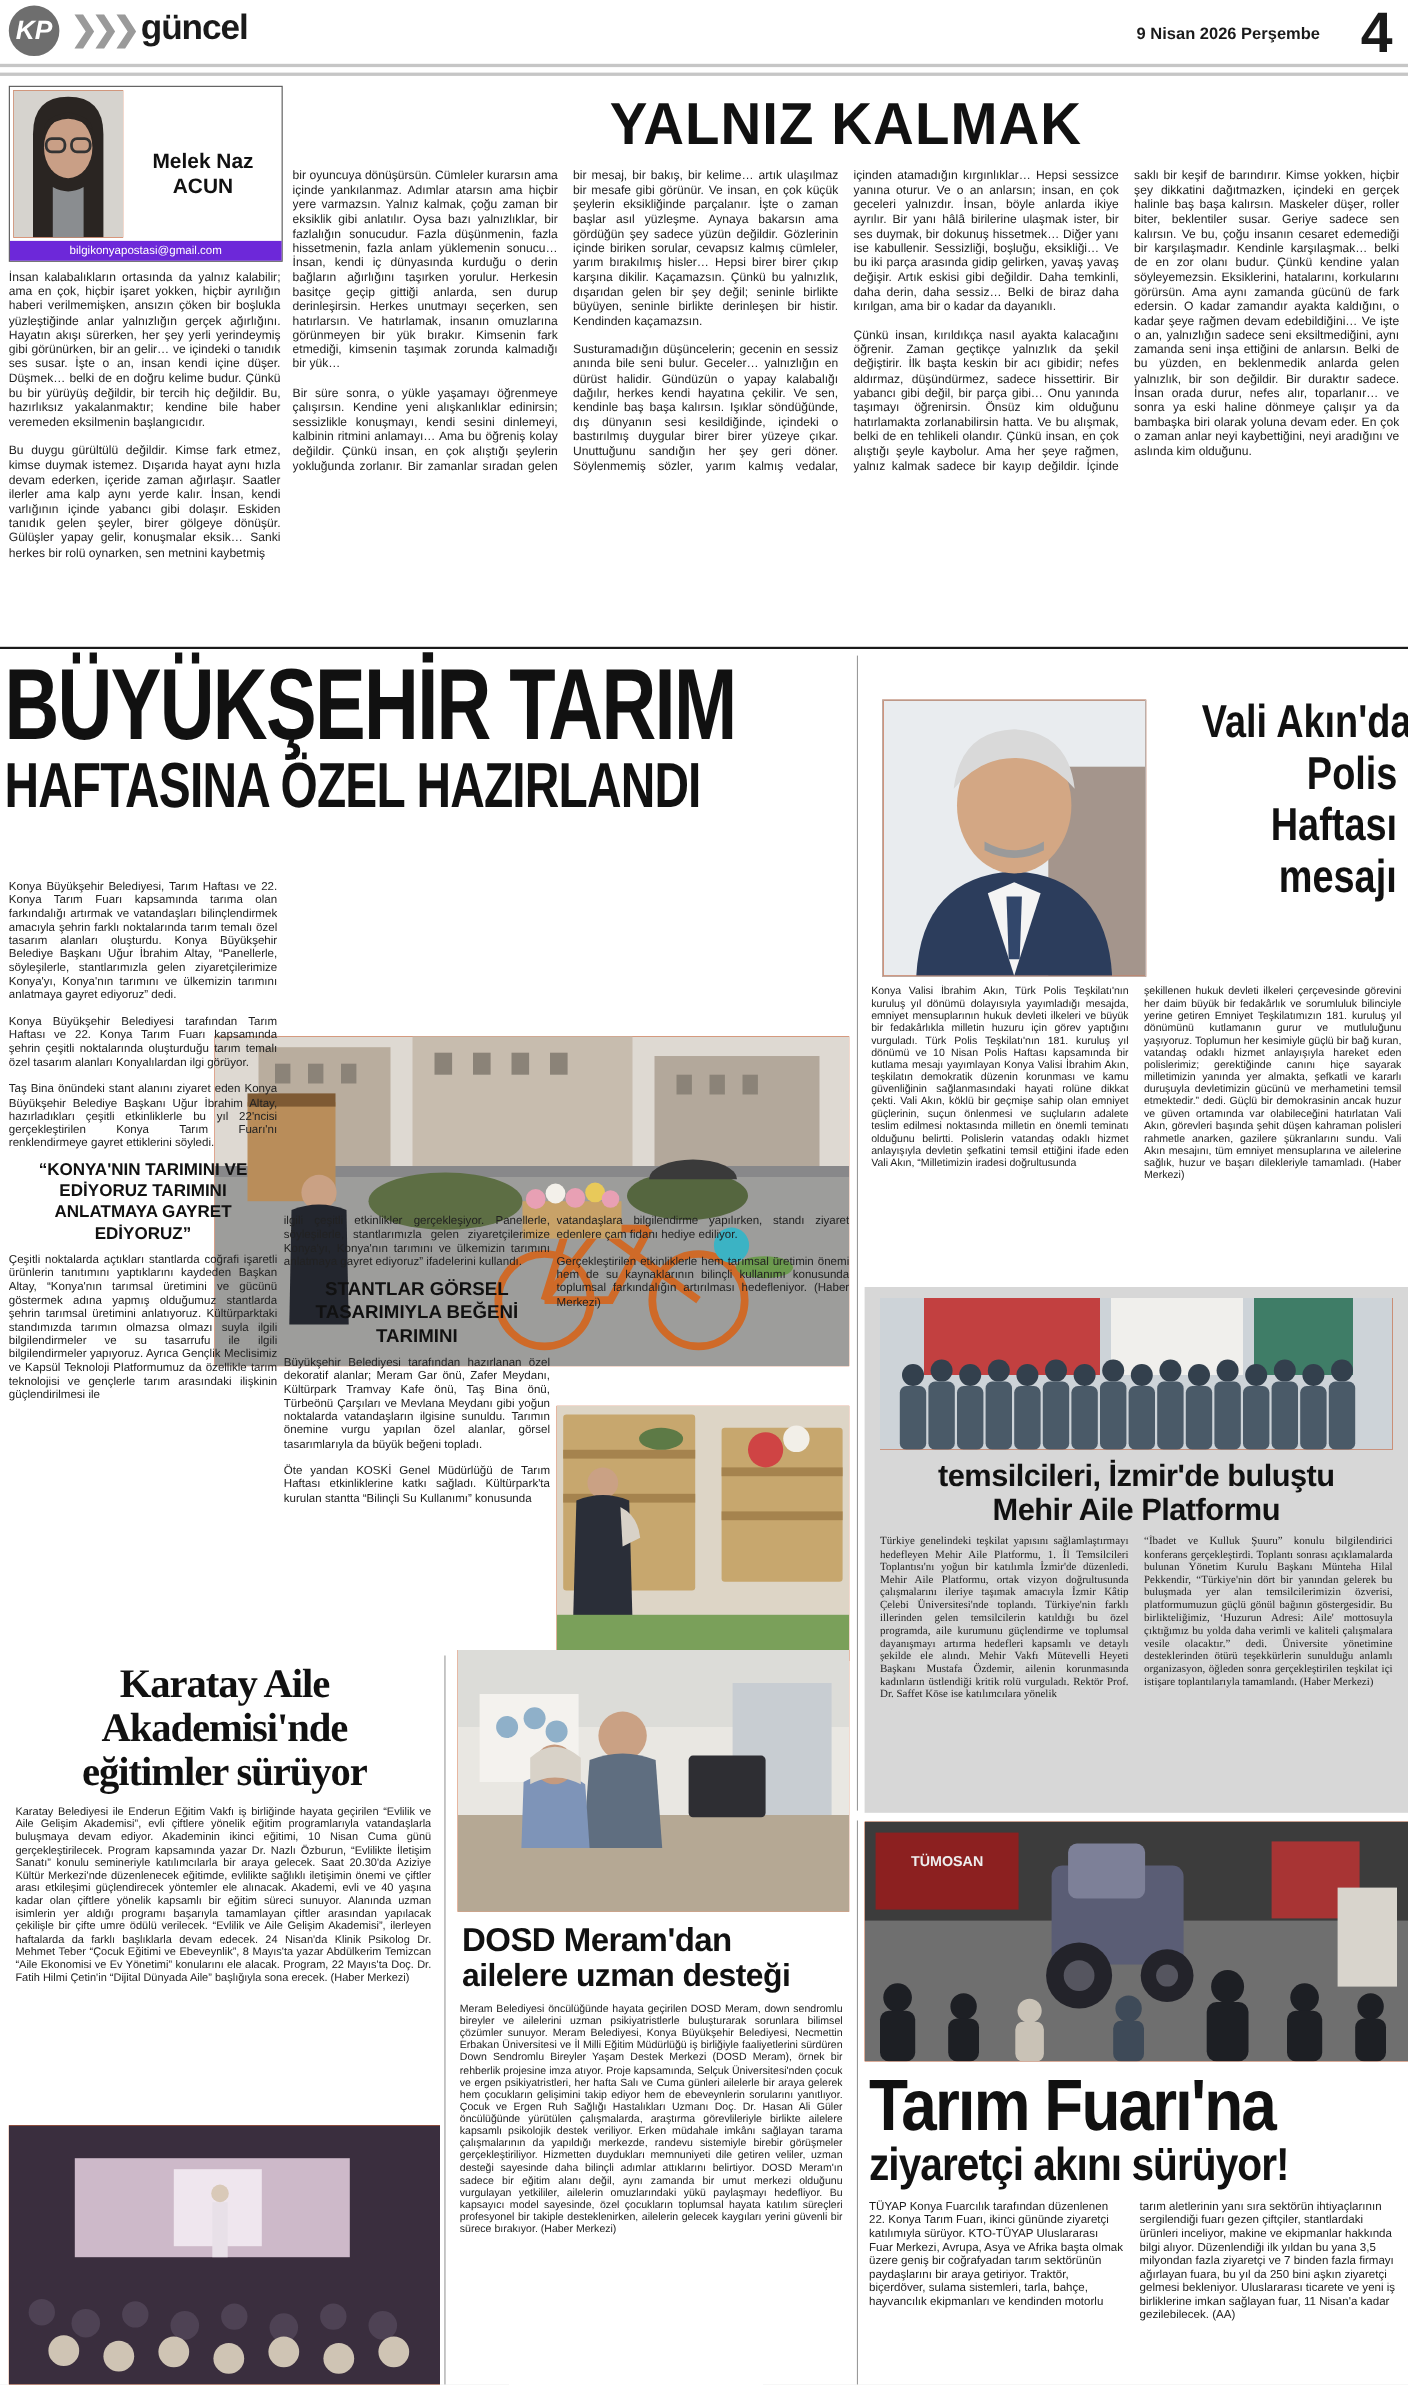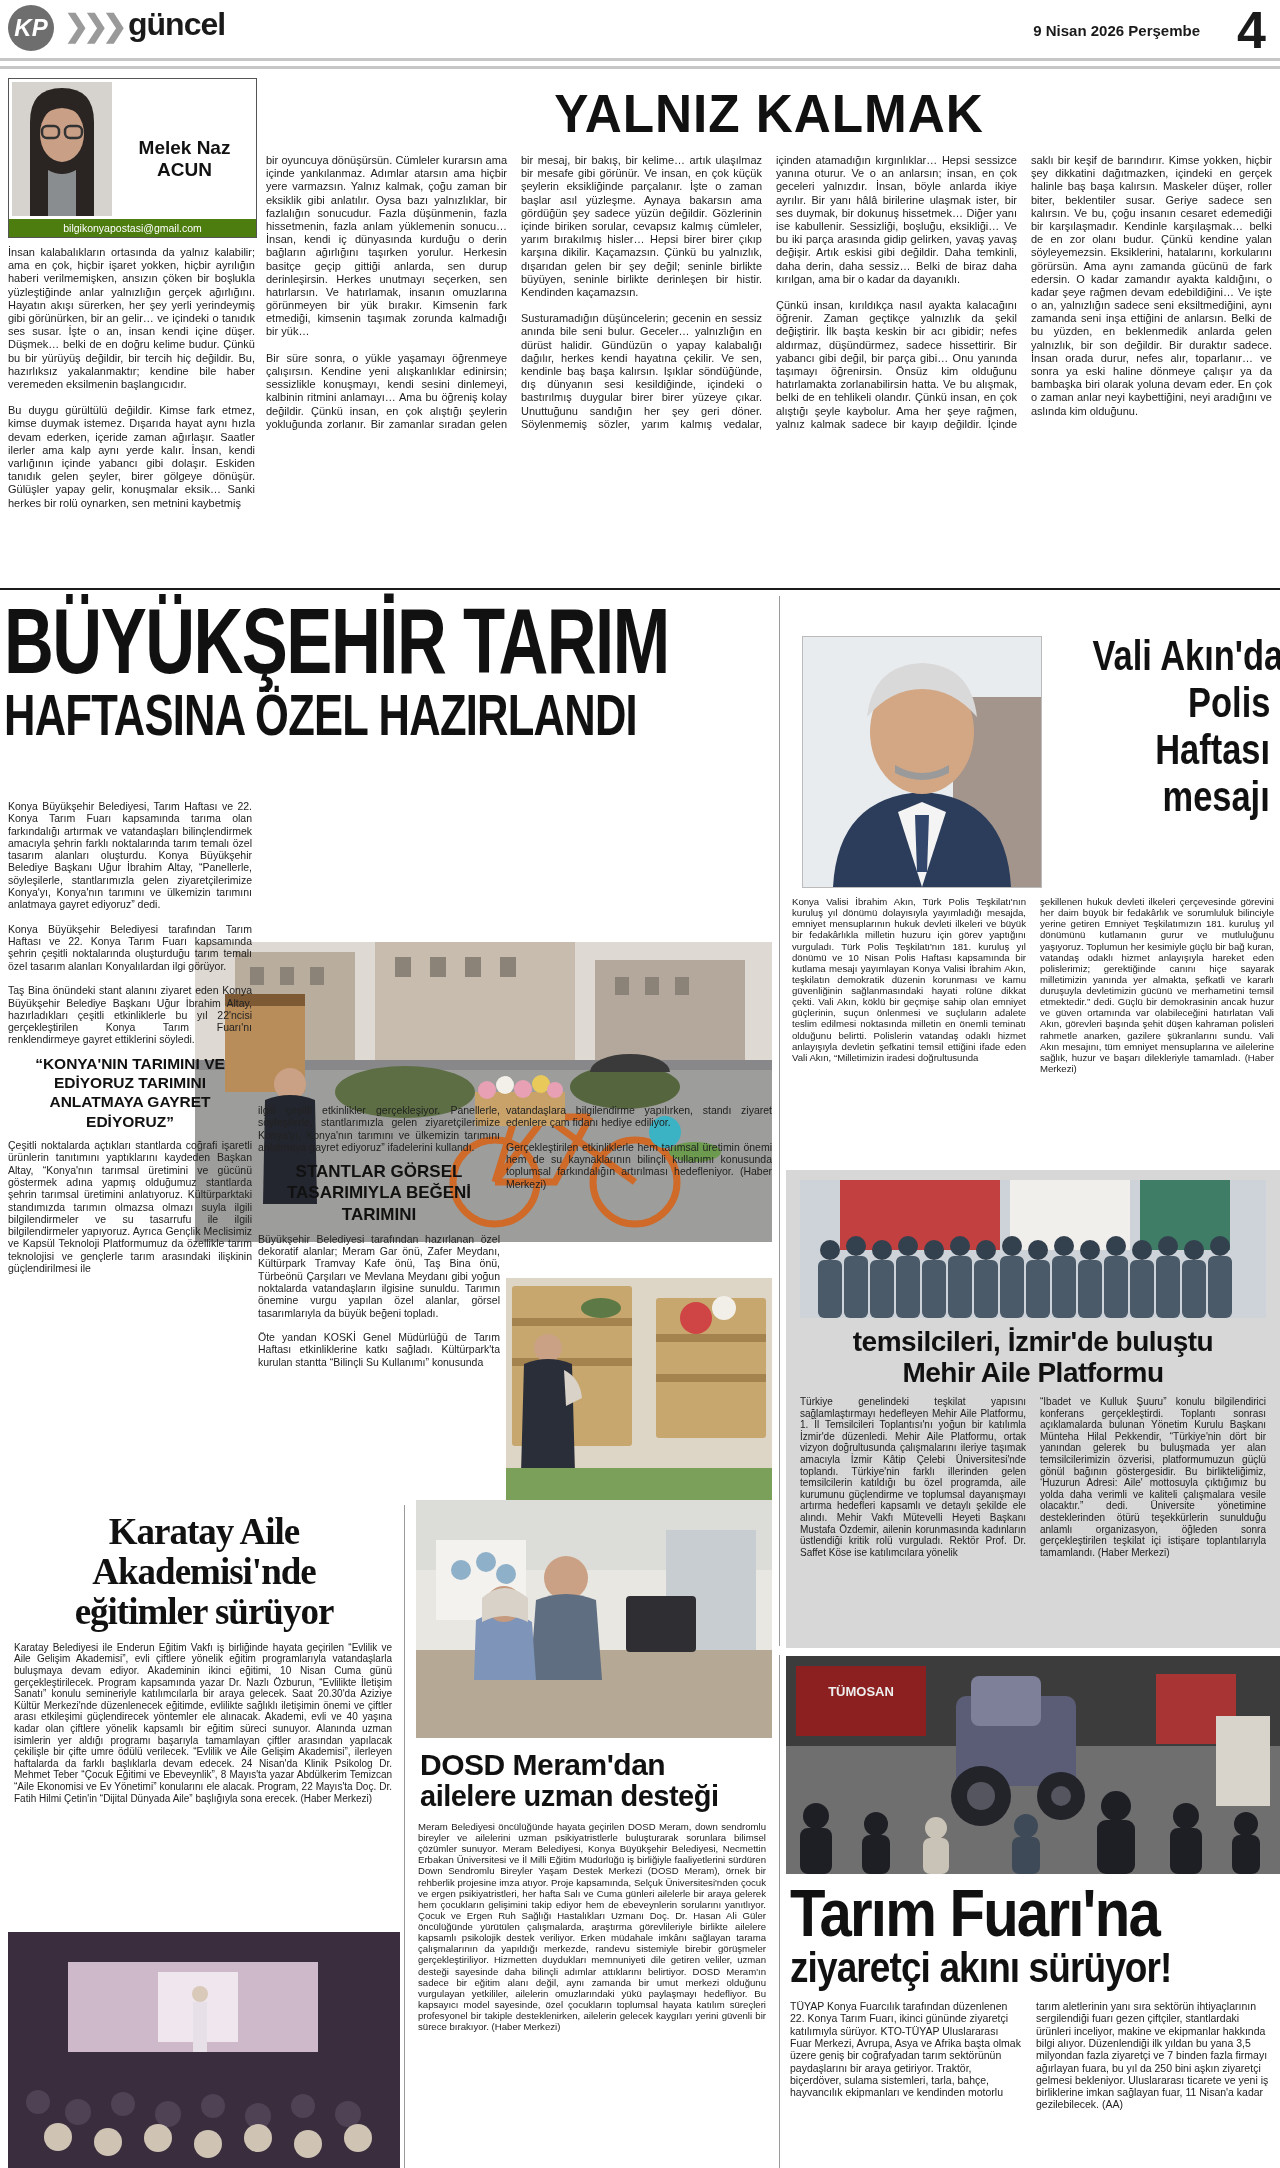--- a/index.html
+++ b/index.html
@@ -22,21 +22,21 @@
   .t95{font-size:9.6px;line-height:1.16;}
   .cols4{column-count:4;column-gap:14px;}
   .cond{display:inline-block;transform-origin:0 50%;white-space:nowrap;font-weight:bold;color:#111;}
   .subhead{font-weight:bold;text-align:center;color:#111;}
   
   .author-box{width:247px;height:158px;border:1px solid #555;background:#fff;position:relative;}
   .author-photo{position:absolute;left:3px;top:3px;width:100px;height:134px;
       background:linear-gradient(180deg,#d8d6d2 0%,#cac7c2 60%,#bdbab5 100%);overflow:hidden;}
   .author-name{position:absolute;left:108px;top:58px;width:135px;text-align:center;
       font-weight:bold;font-size:19px;line-height:1.15;color:#111;}
-  .email-bar{position:absolute;left:0;bottom:0;width:100%;height:18px;background:#4d7c0f;color:#fff;
+  .email-bar{position:absolute;left:0;bottom:0;width:100%;height:18px;background:#6d28d9;color:#fff;
       font-size:10.5px;display:flex;align-items:center;justify-content:center;}
   .vline{width:1px;background:#9a9a9a;}
   .photo{overflow:hidden;position:relative;background:#c2410c;}
 </style>
 </head>
 <body>
 
 <div id="page">
 
   <div class="abs" style="left:0;top:0;width:1280px;height:58px;">
@@ -267,21 +267,21 @@
             <rect x="356" y="76" width="24" height="62" rx="6"></rect>
             <rect x="382" y="80" width="24" height="58" rx="6"></rect>
           <rect x="408" y="76" width="24" height="62" rx="6"></rect>
         </g>
       </svg>
     </div>
     <div class="abs" style="left:0;top:156px;width:494px;text-align:center;font-weight:bold;color:#111;">
       <div style="font-size:28px;line-height:1.12;letter-spacing:-.5px;">temsilcileri, İzmir'de buluştu</div>
       <div style="font-size:28px;line-height:1.12;letter-spacing:-.5px;">Mehir Aile Platformu</div>
     </div>
-    <div class="abs" style="left:14px;top:226px;width:466px;height:242px;display:flex;gap:14px;">
+    <div class="abs" style="left:14px;top:226px;width:466px;height:242px;display:flex;gap:14px;font-family:Liberation Serif, serif;">
       <div class="bodytext t10" style="width:226px;">Türkiye genelindeki teşkilat yapısını sağlamlaştırmayı hedefleyen Mehir Aile Platformu, 1. İl Temsilcileri Toplantısı'nı yoğun bir katılımla İzmir'de düzenledi. Mehir Aile Platformu, ortak vizyon doğrultusunda çalışmalarını ileriye taşımak amacıyla İzmir Kâtip Çelebi Üniversitesi'nde toplandı. Türkiye'nin farklı illerinden gelen temsilcilerin katıldığı bu özel programda, aile kurumunu güçlendirme ve toplumsal dayanışmayı artırma hedefleri kapsamlı ve detaylı şekilde ele alındı. Mehir Vakfı Mütevelli Heyeti Başkanı Mustafa Özdemir, ailenin korunmasında kadınların üstlendiği kritik rolü vurguladı. Rektör Prof. Dr. Saffet Köse ise katılımcılara yönelik</div>
       <div class="bodytext t10" style="width:226px;">“İbadet ve Kulluk Şuuru” konulu bilgilendirici konferans gerçekleştirdi. Toplantı sonrası açıklamalarda bulunan Yönetim Kurulu Başkanı Münteha Hilal Pekkendir, “Türkiye'nin dört bir yanından gelerek bu buluşmada yer alan temsilcilerimizin özverisi, platformumuzun güçlü gönül bağının göstergesidir. Bu birlikteliğimiz, ‘Huzurun Adresi: Aile' mottosuyla çıktığımız bu yolda daha verimli ve kaliteli çalışmalara vesile olacaktır.” dedi. Üniversite yönetimine desteklerinden ötürü teşekkürlerin sunulduğu anlamlı organizasyon, öğleden sonra gerçekleştirilen teşkilat içi istişare toplantılarıyla tamamlandı. (Haber Merkezi)</div>
     </div>
   </div>
 
   <div class="photo abs" style="left:786px;top:1656px;width:494px;height:218px;">
     <svg width="494" height="218" viewBox="0 0 494 218">
       <rect width="494" height="218" fill="#6f6f6f"></rect>
       <rect width="494" height="90" fill="#3c3c3c"></rect>
       <rect x="10" y="10" width="130" height="70" fill="#8c2020"></rect>

